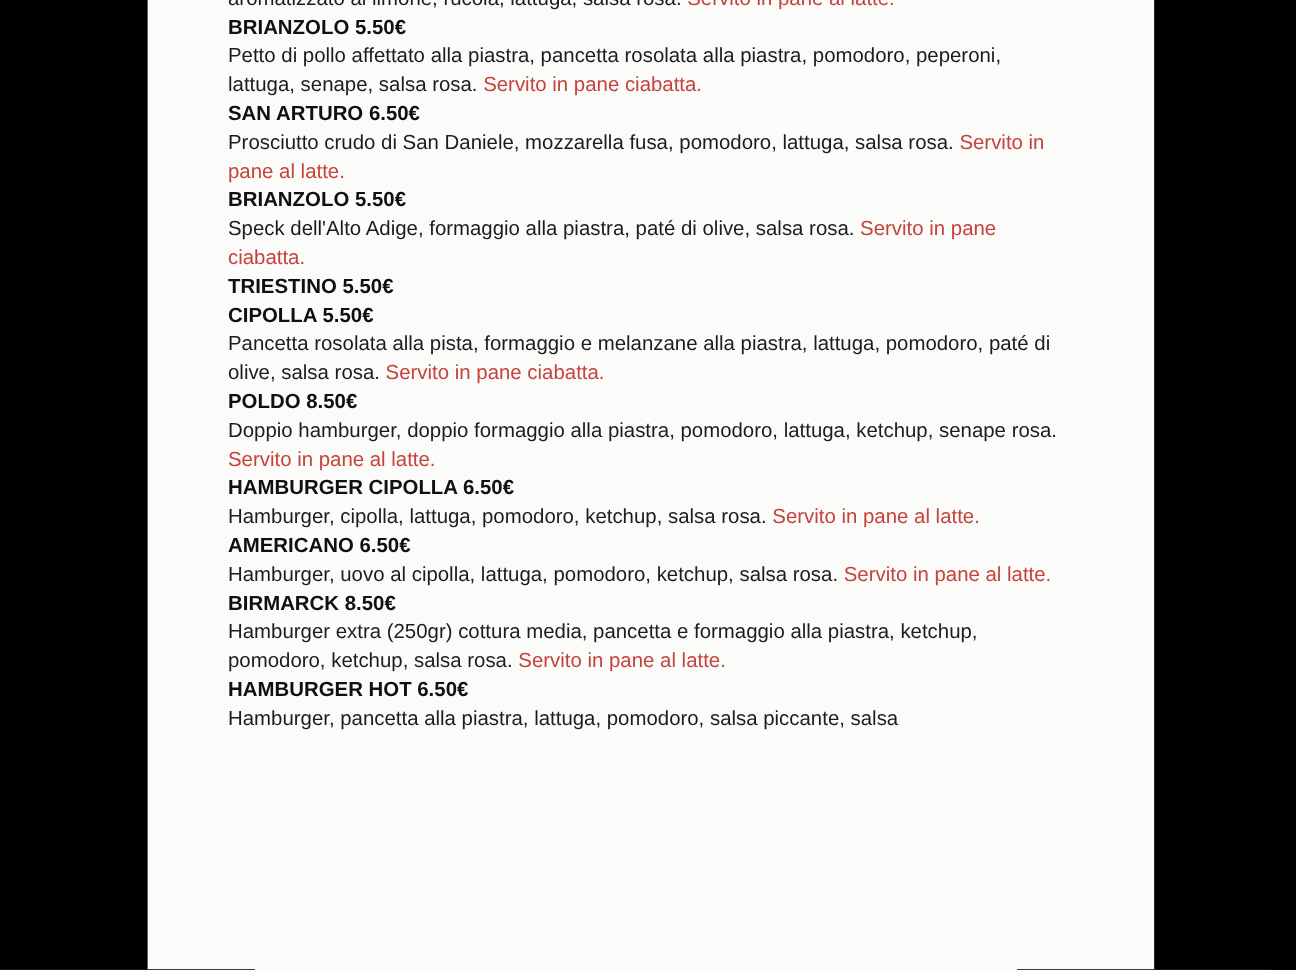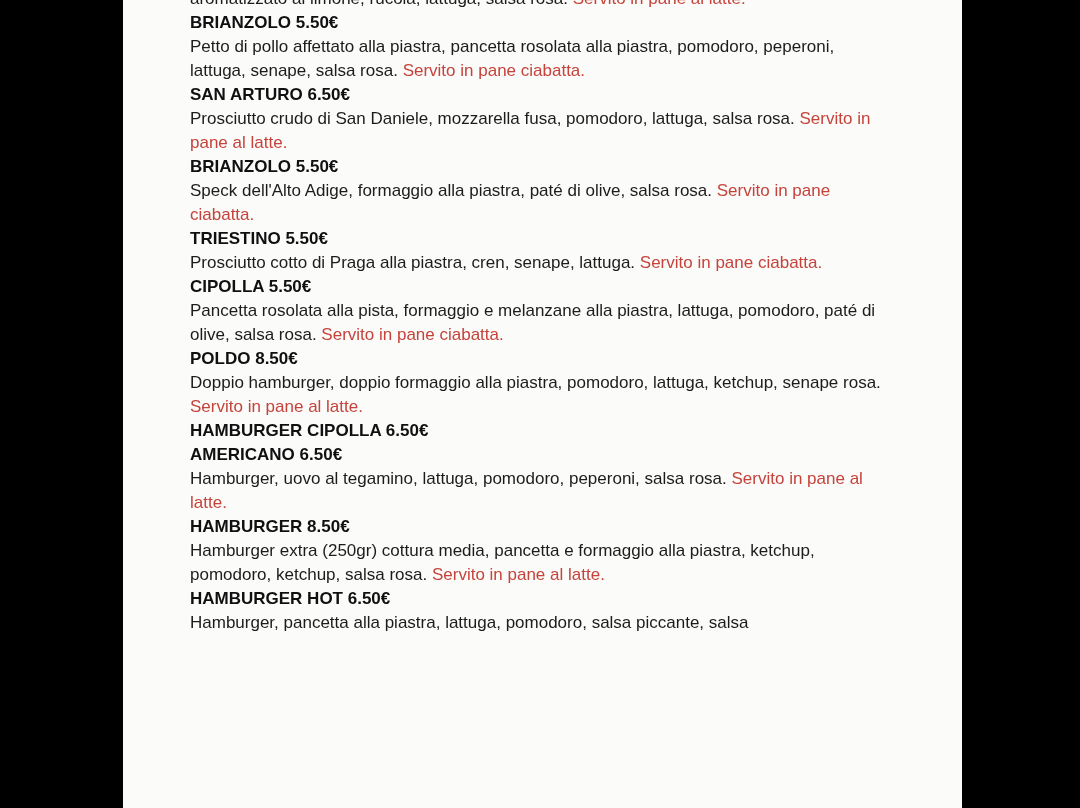--- a/index.html
+++ b/index.html
@@ -82,46 +82,46 @@
     <p class="item-desc"><span>Prosciutto crudo di San Daniele, mozzarella fusa, pomodoro, lattuga, salsa rosa. </span><span class="red">Servito in pane al latte.</span></p>
   </div>
 
   <div class="item">
     <h3 class="item-title"><span>BRIANZOLO</span><span> 5.50€</span></h3>
     <p class="item-desc"><span>Speck dell'Alto Adige, formaggio alla piastra, paté di olive, salsa rosa. </span><span class="red">Servito in pane ciabatta.</span></p>
   </div>
 
   <div class="item">
     <h3 class="item-title"><span>TRIESTINO</span><span> 5.50€</span></h3>
-    <p class="item-desc"><span>Prosciutto cotto di Praga alla piastra, cren, senape, lattuga. </span><span class="red">Servito in pane ciabatta.</span></p>
   </div>
 
   <div class="item">
     <h3 class="item-title"><span>CIPOLLA</span><span> 5.50€</span></h3>
     <p class="item-desc"><span>Pancetta rosolata alla pista, formaggio e melanzane alla piastra, lattuga, pomodoro, paté di olive, salsa rosa. </span><span class="red">Servito in pane ciabatta.</span></p>
   </div>
 
 
 
   <div class="item">
     <h3 class="item-title"><span>POLDO</span><span> 8.50€</span></h3>
     <p class="item-desc"><span>Doppio hamburger, doppio formaggio alla piastra, pomodoro, lattuga, ketchup, senape rosa. </span><span class="red">Servito in pane al latte.</span></p>
   </div>
 
   <div class="item">
     <h3 class="item-title"><span>HAMBURGER CIPOLLA</span><span> 6.50€</span></h3>
+    <p class="item-desc"><span>Hamburger, cipolla, lattuga, pomodoro, ketchup, salsa rosa. </span><span class="red">Servito in pane al latte.</span></p>
   </div>
 
   <div class="item">
     <h3 class="item-title"><span>AMERICANO</span><span> 6.50€</span></h3>
-    <p class="item-desc"><span>Hamburger, uovo al tegamino, lattuga, pomodoro, peperoni, salsa rosa. </span><span class="red">Servito in pane al latte.</span></p>
+    <p class="item-desc"><span>Hamburger, uovo al cipolla, lattuga, pomodoro, ketchup, salsa rosa. </span><span class="red">Servito in pane al latte.</span></p>
   </div>
 
   <div class="item">
-    <h3 class="item-title"><span>HAMBURGER</span><span> 8.50€</span></h3>
+    <h3 class="item-title"><span>BIRMARCK</span><span> 8.50€</span></h3>
     <p class="item-desc"><span>Hamburger extra (250gr) cottura media, pancetta e formaggio alla piastra, ketchup, pomodoro, ketchup, salsa rosa. </span><span class="red">Servito in pane al latte.</span></p>
   </div>
 
   <div class="item">
     <h3 class="item-title"><span>HAMBURGER HOT</span><span> 6.50€</span></h3>
     <p class="item-desc"><span>Hamburger, pancetta alla piastra, lattuga, pomodoro, salsa piccante, salsa</span><span class="red"></span></p>
   </div>
 </div>
   </div>
   <div class="letterbox right"></div>

